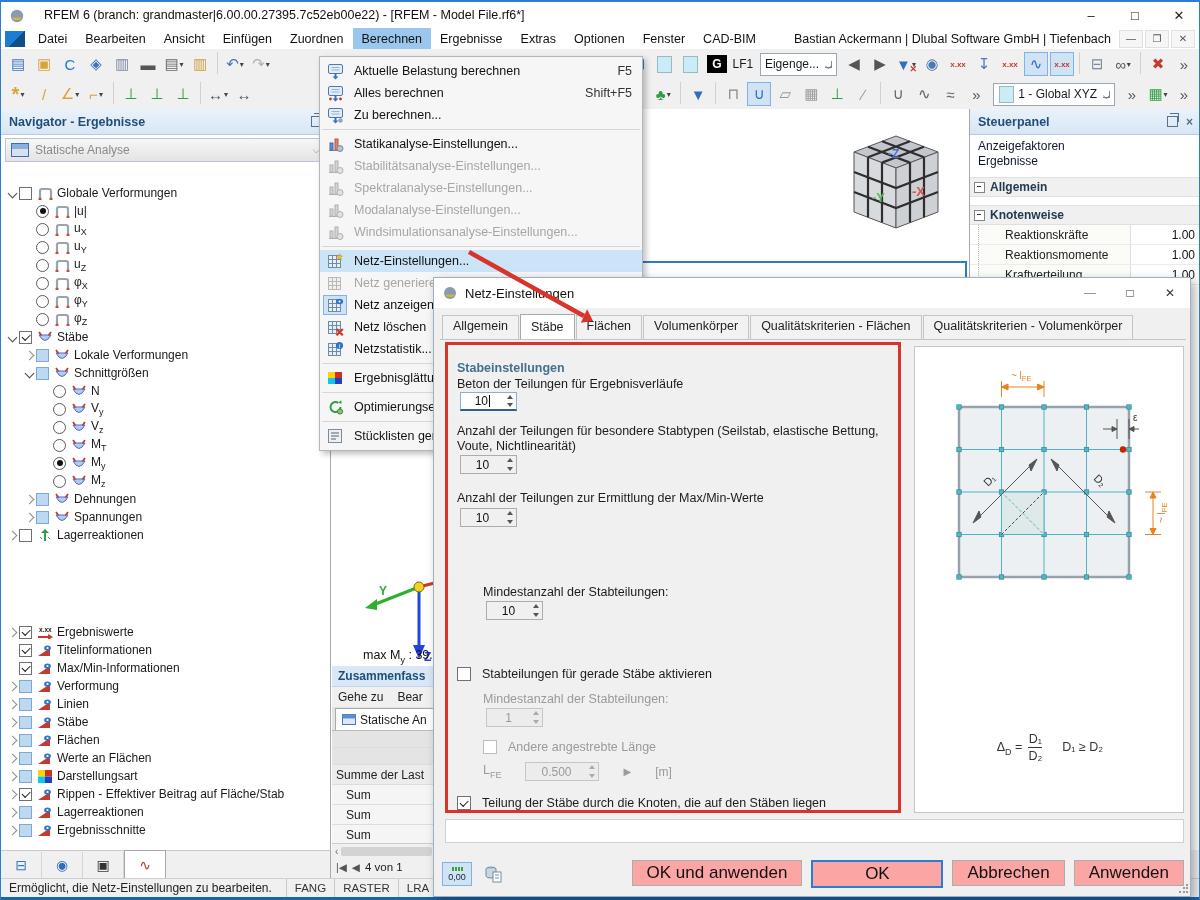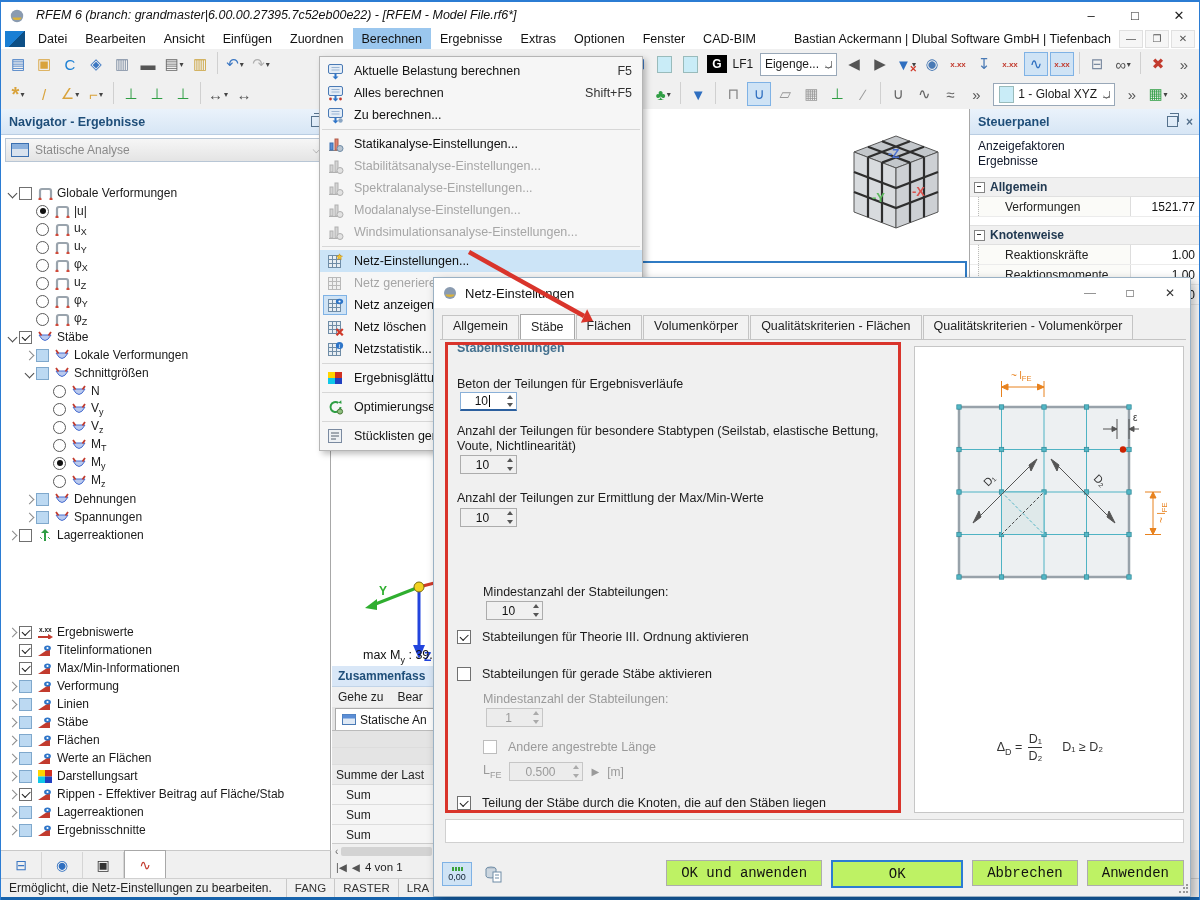--- a/index.html
+++ b/index.html
@@ -5,21 +5,21 @@
   html,body{margin:0;padding:0;}
   body{font-family:"Liberation Sans",sans-serif;background:#888;}
   #app{position:relative;width:1200px;height:900px;background:#f0f0f0;overflow:hidden;
        border-left:1px solid #2b7cd3;border-right:1px solid #2b7cd3;box-sizing:border-box;
        font-size:12px;color:#1a1a1a;}
   .abs{position:absolute;}
   .row{display:flex;align-items:center;}
   
   #titlebar{left:0;top:0;width:1200px;height:28px;background:#fff;border-top:2px solid #2b7cd3;
             display:flex;align-items:center;box-sizing:border-box;}
-  #titlebar .ttl{font-size:12.5px;color:#111;margin-left:10px;font-style:italic;}
+  #titlebar .ttl{font-size:12.5px;color:#111;margin-left:18px;}
   .winbtn{width:44px;height:26px;display:flex;align-items:center;justify-content:center;
           font-size:13px;color:#222;}
   
   #menubar{left:0;top:28px;width:1200px;height:21px;background:#fff;display:flex;align-items:center;}
   .mbi{padding:2px 9px;height:17px;display:flex;align-items:center;font-size:12.5px;color:#111;}
   .mbi.active{background:#9bc7ee;}
   #menubar .user{margin-left:auto;font-size:12.5px;color:#111;}
   .mdibtn{width:22px;height:16px;display:flex;align-items:center;justify-content:center;
           font-size:10px;color:#555;border:1px solid #e0e0e0;margin-left:2px;background:#f6f6f6;}
   
@@ -149,22 +149,22 @@
   .spin.dis .val{color:#9a9a9a;}
   .spin.dis .uar{border-bottom-color:#aaa;} .spin.dis .dar{border-top-color:#aaa;}
   .dcheck{display:flex;gap:7px;}
   .dcheck .cb{width:14px;height:14px;margin-top:0px;}
   .dcheck .cb.dis{border-color:#bdbdbd;}
   #redrect{position:absolute;left:11px;top:64px;width:456px;height:471px;border:3px solid #d9342b;
            box-sizing:border-box;z-index:20;pointer-events:none;}
   #dlgright{position:absolute;left:480px;top:68px;width:270px;height:467px;background:#fff;border:1px solid #c6c6c6;box-sizing:border-box;}
   #dlgwhitestrip{position:absolute;left:11px;top:541px;width:739px;height:24px;background:#fff;border:1px solid #d0d0d0;box-sizing:border-box;}
   #dlgfooter{position:absolute;left:0;top:576px;width:758px;height:40px;display:flex;align-items:center;padding:0 8px;box-sizing:border-box;}
-  .btn{height:24px;border:1px solid #adadad;background:#bef264;font-size:14px;padding:0 14px;
-       display:flex;align-items:center;justify-content:center;font-family:Liberation Mono, monospace;color:#111;}
+  .btn{height:24px;border:1px solid #adadad;background:#fca5a5;font-size:17px;padding:0 14px;
+       display:flex;align-items:center;justify-content:center;font-family:Liberation Sans, sans-serif;color:#111;}
   .btn.default{border:2px solid #2b7cd3;min-width:100px;}
   #decbtn{width:30px;height:24px;background:#cfe3f5;border:1px solid #7fb2e5;display:flex;flex-direction:column;
           align-items:center;justify-content:center;font-size:9px;color:#123;box-sizing:border-box;}
   #decbtn .bars{display:flex;gap:1px;margin-bottom:1px;}
   #decbtn .bars i{width:2px;height:4px;background:#3aa23a;display:block;}
   #unitbtn{width:30px;height:24px;display:flex;align-items:center;justify-content:center;margin-left:6px;}
   .grip{position:absolute;right:2px;bottom:2px;width:10px;height:10px;
         background:radial-gradient(circle at 2px 8px,#999 1px,transparent 1.5px),
                    radial-gradient(circle at 6px 8px,#999 1px,transparent 1.5px),
                    radial-gradient(circle at 6px 4px,#999 1px,transparent 1.5px),
@@ -561,34 +561,34 @@
           <span class="tin" style="width: 21px;"></span>
           <span class="tin" style="width: 14px; text-align: center;"></span>
           <span class="rb"></span>
           <span class="ticon">
             <svg width="15" height="13">
               <path d="M2 12V4q0-2 2-2h7q2 0 2 2v8" fill="none" stroke="#9aa4ad" stroke-width="2.2"></path>
               <circle cx="2" cy="12" r="1.6" fill="#d04a3a"></circle>
               <circle cx="13" cy="12" r="1.6" fill="#d04a3a"></circle>
             </svg>
           </span>
-          <span><span>φ</span><sub>X</sub></span>
+          <span><span>u</span><sub>Z</sub></span>
         </div>
         <div class="trow">
           <span class="tin" style="width: 21px;"></span>
           <span class="tin" style="width: 14px; text-align: center;"></span>
           <span class="rb"></span>
           <span class="ticon">
             <svg width="15" height="13">
               <path d="M2 12V4q0-2 2-2h7q2 0 2 2v8" fill="none" stroke="#9aa4ad" stroke-width="2.2"></path>
               <circle cx="2" cy="12" r="1.6" fill="#d04a3a"></circle>
               <circle cx="13" cy="12" r="1.6" fill="#d04a3a"></circle>
             </svg>
           </span>
-          <span><span>u</span><sub>Z</sub></span>
+          <span><span>φ</span><sub>X</sub></span>
         </div>
         <div class="trow">
           <span class="tin" style="width: 21px;"></span>
           <span class="tin" style="width: 14px; text-align: center;"></span>
           <span class="rb"></span>
           <span class="ticon">
             <svg width="15" height="13">
               <path d="M2 12V4q0-2 2-2h7q2 0 2 2v8" fill="none" stroke="#9aa4ad" stroke-width="2.2"></path>
               <circle cx="2" cy="12" r="1.6" fill="#d04a3a"></circle>
               <circle cx="13" cy="12" r="1.6" fill="#d04a3a"></circle>
@@ -939,24 +939,20 @@
     </div>
     <div class="sub">
       <div>Anzeigefaktoren</div>
       <div>Ergebnisse</div>
     </div>
     <div id="spgroups">
         <div class="spgroup">
           <div class="spghdr">
             <span class="expbox"></span>
             <span>Allgemein</span>
-          </div>
-          <div class="sprow">
-            <span class="lbl">Verformungen</span>
-            <span class="val">1521.77</span>
           </div>
         </div>
         <div class="spgroup">
           <div class="spghdr">
             <span class="expbox"></span>
             <span>Knotenweise</span>
           </div>
           <div class="sprow">
             <span class="lbl">Reaktionskräfte</span>
             <span class="val">1.00</span>
@@ -1183,21 +1179,21 @@
     <div id="dlgtabs">
         <span class="dtab">Allgemein</span>
         <span class="dtab active">Stäbe</span>
         <span class="dtab">Flächen</span>
         <span class="dtab">Volumenkörper</span>
         <span class="dtab">Qualitätskriterien - Flächen</span>
         <span class="dtab">Qualitätskriterien - Volumenkörper</span>
       </div>
     <div id="dlgtabline"></div>
 
-    <div class="dsection abs" style="left:23px;top:63px;">Stabeinstellungen</div>
+    <div class="dsection abs" style="left:23px;top:83px;">Stabeinstellungen</div>
 
     <div class="dlabel abs" style="left:23px;top:99px;">Beton der Teilungen für Ergebnisverläufe</div>
     <div class="spin focus abs" style="left:26px;top:114px;">
       <span class="val"><span>10</span><span class="caret"></span></span>
       <span class="btns">
           <span class="uar"></span>
           <span class="dar"></span>
         </span>
     </div>
 
@@ -1221,42 +1217,38 @@
 
     <div class="dlabel abs" style="left:49px;top:307px;">Mindestanzahl der Stabteilungen:</div>
     <div class="spin abs" style="left:52px;top:323px;">
       <span class="val">10</span>
       <span class="btns">
           <span class="uar"></span>
           <span class="dar"></span>
         </span>
     </div>
 
-    <div class="dcheck abs" style="left:23px;top:352px;">
-      <span class="cb on"></span>
-        <span class="dlabel">Stabteilungen für Theorie III. Ordnung aktivieren</span>
-    </div>
 
     <div class="dcheck abs" style="left:23px;top:389px;">
       <span class="cb"></span>
         <span class="dlabel">Stabteilungen für gerade Stäbe aktivieren</span>
     </div>
     <div class="dlabel gray abs" style="left:49px;top:414px;">Mindestanzahl der Stabteilungen:</div>
     <div class="spin dis abs" style="left:52px;top:430px;">
       <span class="val">1</span>
       <span class="btns">
           <span class="uar"></span>
           <span class="dar"></span>
         </span>
     </div>
     <div class="dcheck abs" style="left:49px;top:462px;">
       <span class="cb dis"></span>
         <span class="dlabel gray">Andere angestrebte Länge</span>
     </div>
-    <div class="abs row" style="left:49px;top:484px;gap:8px;">
+    <div class="abs row" style="left:49px;top:484px;gap:24px;">
       <span class="gray" style="font-size:12.5px;"><span>L</span><sub>FE</sub></span>
       <span class="spin dis" style="width:74px;">
         <span class="val">0.500</span>
         <span class="btns">
             <span class="uar"></span>
             <span class="dar"></span>
           </span>
       </span>
       <span class="gray" style="font-size:10px;">▶</span>
       <span class="gray">[m]</span>

